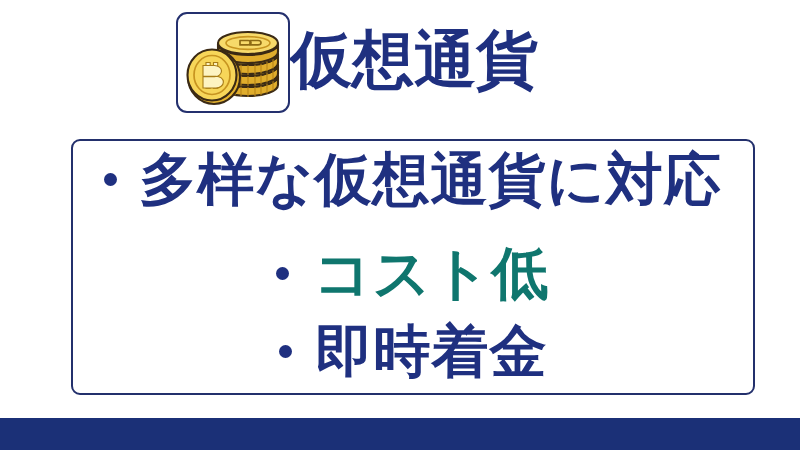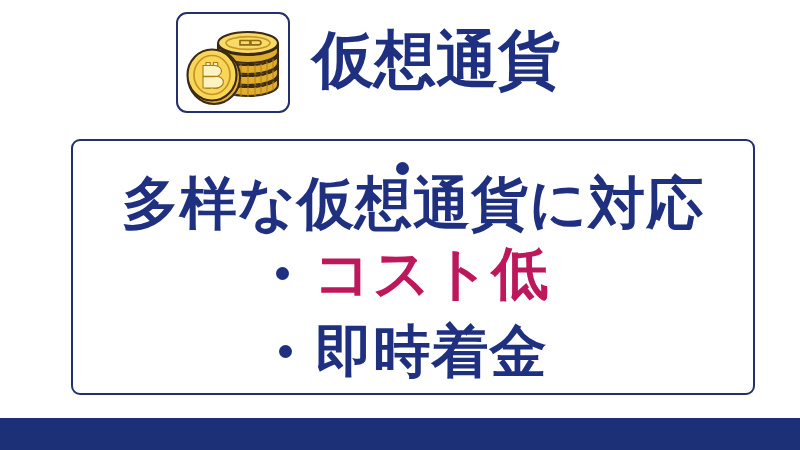--- a/index.html
+++ b/index.html
@@ -22,21 +22,20 @@
 
   
   #header {
     position: absolute;
     left: 176px;
     top: 8px;
     width: 560px;
     height: 108px;
     display: flex;
     align-items: center;
-    gap: 22px;
   }
   #icon-frame {
     position: relative;
     width: 114px;
     height: 101px;
     box-sizing: border-box;
     border: 2.5px solid #24306e;
     border-radius: 11px;
     background: #ffffff;
     flex: 0 0 auto;
@@ -70,41 +69,41 @@
   }
   .bullet-line {
     position: absolute;
     left: 0;
     width: 100%;
     display: flex;
     align-items: center;
     justify-content: center;
     white-space: nowrap;
   }
-  #line-1 { top: 18px;  height: 76px; flex-direction: column; }
+  #line-1 { top: 0;  height: 76px; }
   #line-2 { top: 94px;  height: 76px; }
   #line-3 { top: 172px; height: 76px; font-family: Liberation Serif, serif; }
 
   .bullet-dot {
     display: inline-block;
     width: 13px;
     height: 13px;
     border-radius: 50%;
     background: #1f3080;
     flex: 0 0 auto;
   }
   .bullet-text {
     font-size: 57px;
     line-height: 1;
     font-weight: bold;
     letter-spacing: 1px;
   }
   #line-1 .bullet-text,
   #line-3 .bullet-text { color: #1f3080; }
-  #line-2 .bullet-text { color: #be185d; text-align: center; }
+  #line-2 .bullet-text { color: #0f766e; text-align: center; }
 
   #line-1 .bullet-dot { margin-right: 22px; }
   #line-2 .bullet-dot { margin-right: 24px; }
   #line-3 .bullet-dot { margin-right: 24px; }
 
   
   #footer-bar {
     position: absolute;
     left: 0;
     top: 418px;

